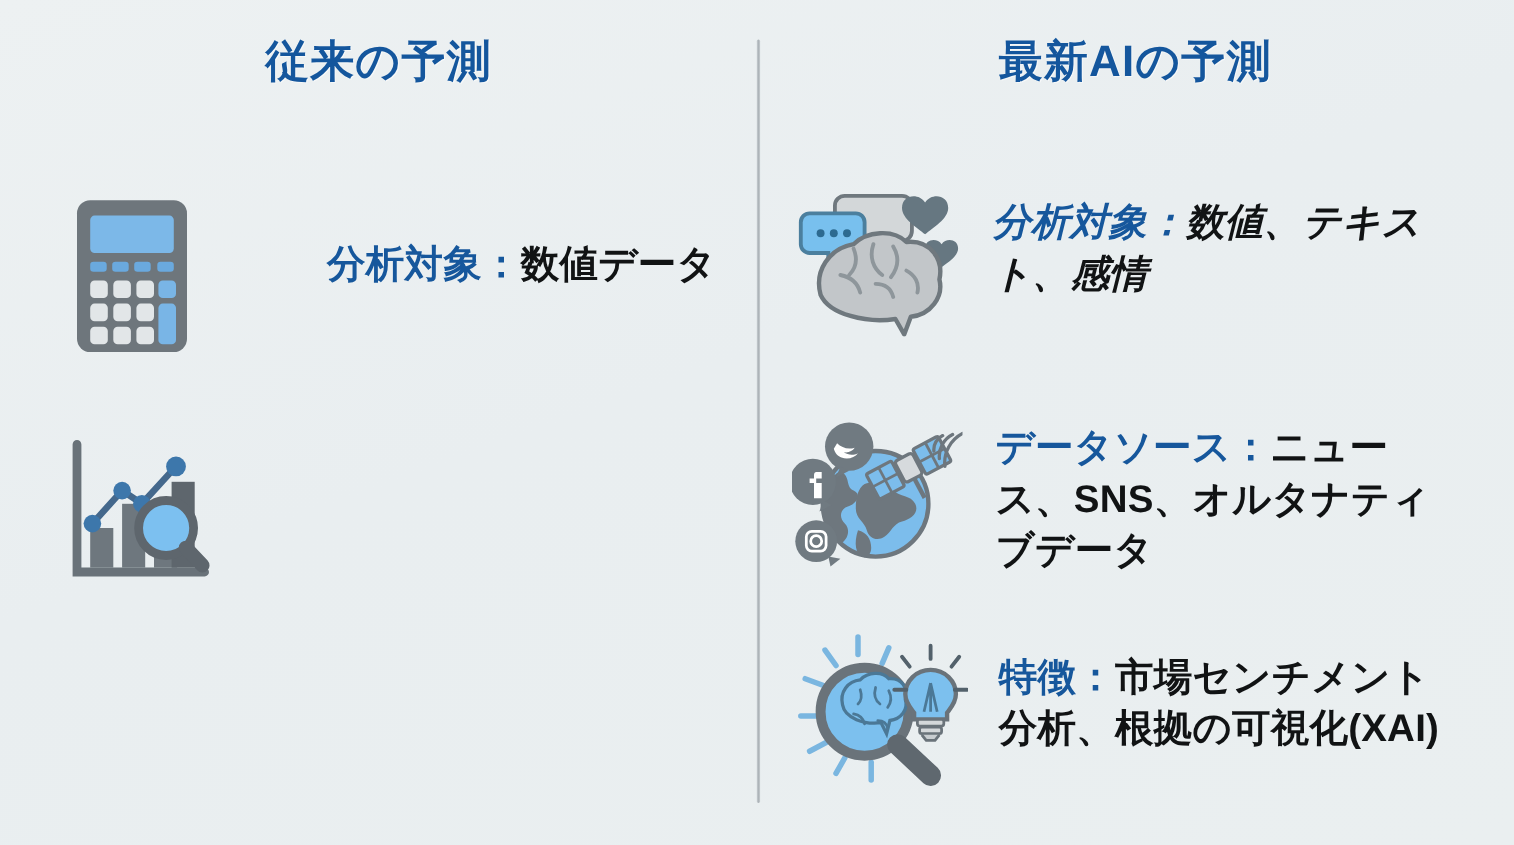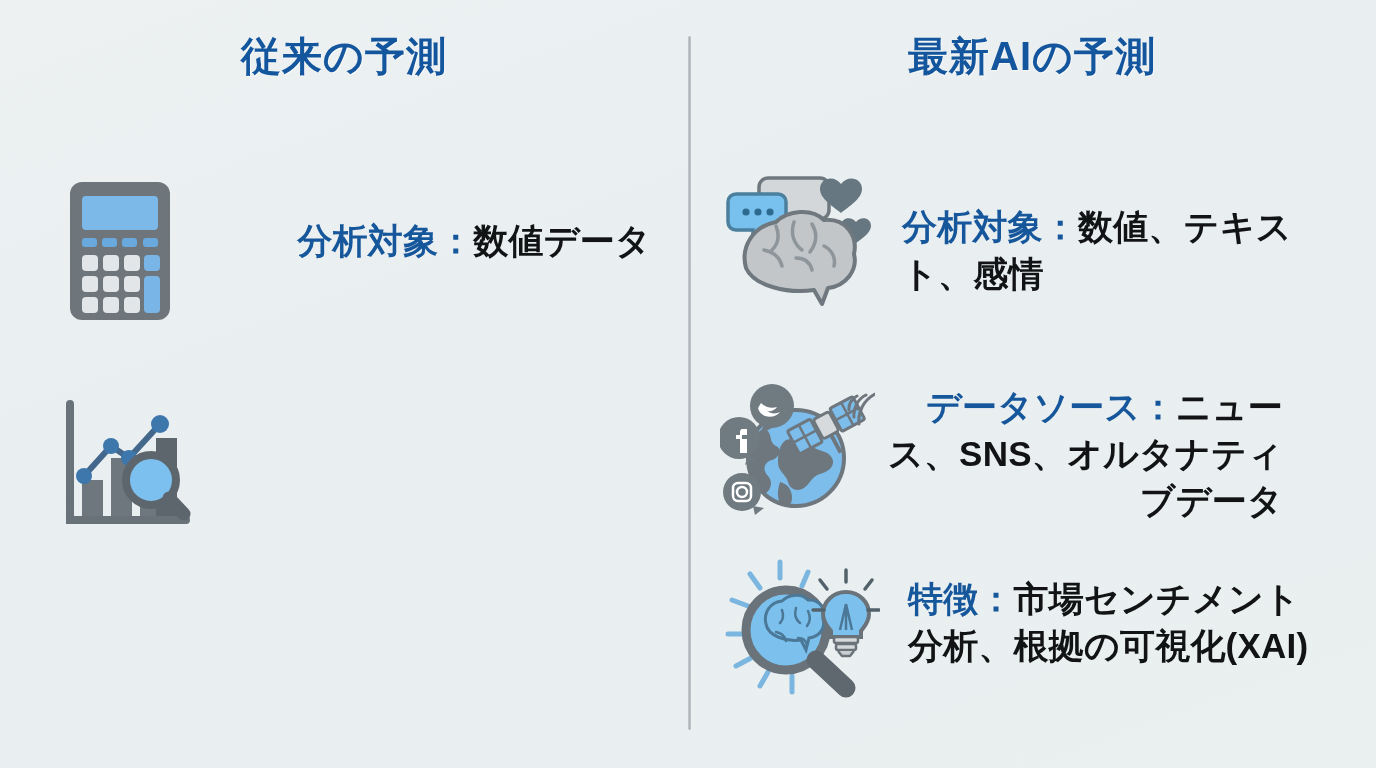--- a/index.html
+++ b/index.html
@@ -75,27 +75,27 @@
     font-size: 35px;
     line-height: 1.32;
     text-align: right;
   }
   .col-left .row-1 .row-text { margin-left: 39px; margin-top: 42px; width: 430px; }
   .col-left .row-2 .row-text { margin-left: 34px; margin-top: 20px; width: 420px; }
 
   
   .col-right .row-1 { left: 36px; top: 166px; }
   .col-right .row-2 { left: 32px; top: 370px; }
-  .col-right .row-3 { left: 32px; top: 548px; }
+  .col-right .row-3 { left: 32px; top: 565px; }
   .col-right .row-text {
     font-size: 35px;
     line-height: 1.34;
   }
-  .col-right .row-1 .row-text { margin-left: 28px; margin-top: 38px; width: 400px; }
-  .col-right .row-2 .row-text { margin-top: 14px; width: 408px; text-align: right; }
+  .col-right .row-1 .row-text { margin-left: 28px; margin-top: 14px; width: 400px; font-style: italic; }
+  .col-right .row-2 .row-text { margin-left: 30px; margin-top: 14px; width: 408px; }
   .col-right .row-3 .row-text { margin-left: 28px; margin-top: 28px; width: 415px; }
 
   svg { display: block; }
 </style>
 </head>
 <body>
 
 <div class="slide">
 
   <div class="divider"></div>

